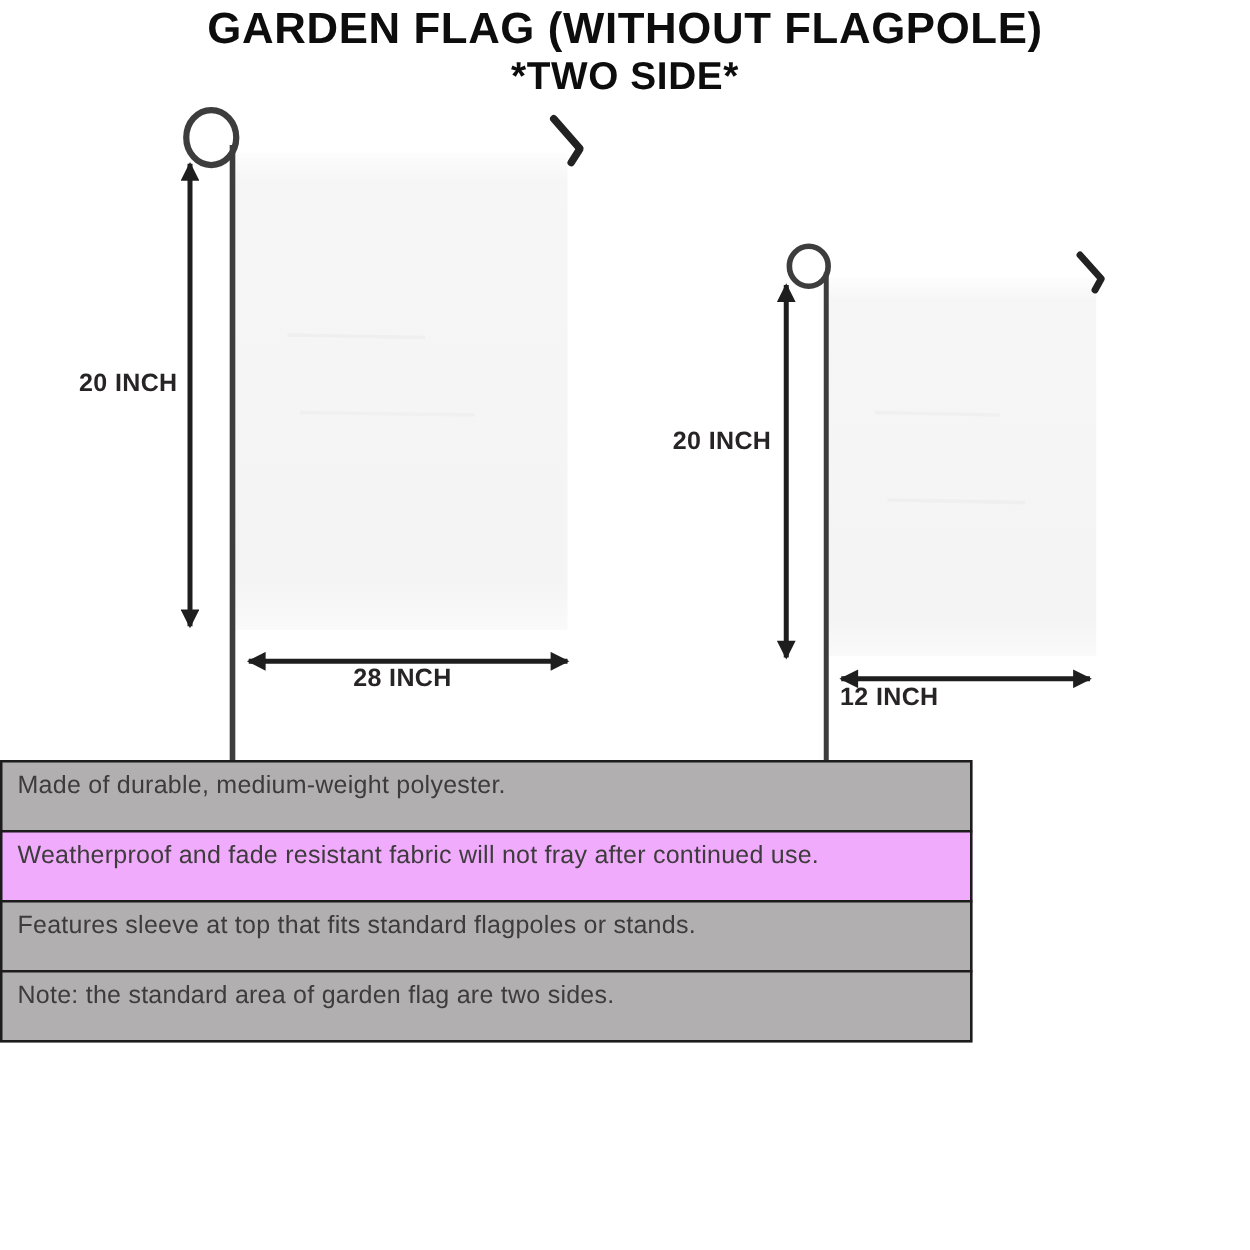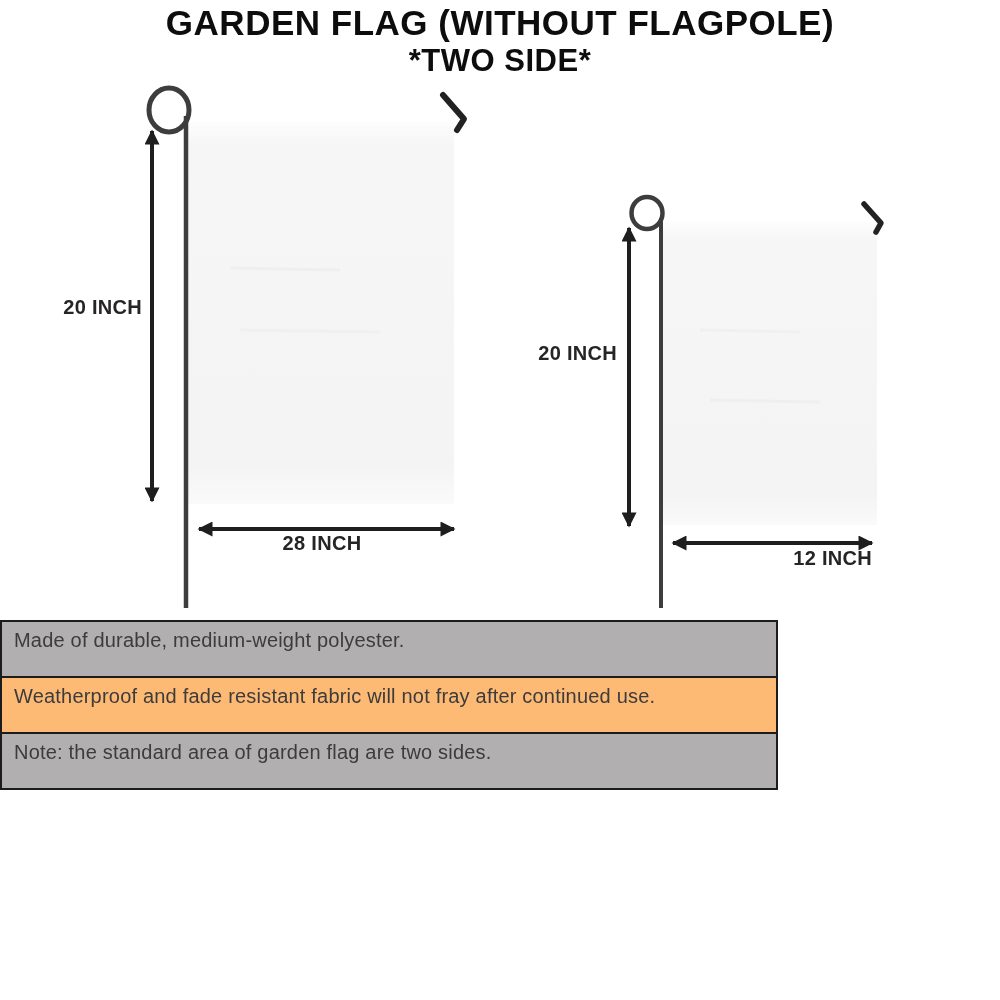--- a/index.html
+++ b/index.html
@@ -14,29 +14,29 @@
   
   .diagram{position:absolute;left:0;top:0;width:1000px;height:1000px;}
   
   .dim-label{
     position:absolute;font-size:20px;font-weight:700;color:#272425;letter-spacing:.3px;
     white-space:nowrap;
   }
   .dim-40{left:30px;top:296px;width:112px;text-align:right;}
   .dim-28{left:222px;top:532px;width:200px;text-align:center;}
   .dim-18{left:505px;top:342px;width:112px;text-align:right;}
-  .dim-12{left:672px;top:547px;width:200px;text-align:right;}
+  .dim-12{left:672px;top:547px;width:200px;text-align:left;}
   
   .features-table{position:absolute;left:0;top:608px;width:778px;}
   .feat-row{
     box-sizing:border-box;height:58px;border:2px solid #1c1c1c;margin-top:-2px;
-    background:#fdba74;padding:6px 12px;font-size:20px;color:#3d3b3c;
+    background:#f0abfc;padding:6px 12px;font-size:20px;color:#3d3b3c;
     letter-spacing:.2px;line-height:1.25;
   }
-  .feat-row:first-child{margin-top:12px;}
+  .feat-row:first-child{margin-top:0;}
   .feat-row.shade{background:#b1afb0;}
 </style>
 </head>
 <body>
 
 <div class="canvas">
 
   <div class="title-wrap">
     <div class="title-line1">GARDEN FLAG (WITHOUT FLAGPOLE)</div>
     <div class="title-line2">*TWO SIDE*</div>
@@ -79,16 +79,17 @@
   </svg>
 
   <div class="dim-label dim-40">20 INCH</div>
   <div class="dim-label dim-28">28 INCH</div>
   <div class="dim-label dim-18">20 INCH</div>
   <div class="dim-label dim-12">12 INCH</div>
 
   <div class="features-table">
     <div class="feat-row shade">Made of durable, medium-weight polyester.</div>
     <div class="feat-row">Weatherproof and fade resistant fabric will not fray after continued use.</div>
+    <div class="feat-row shade">Features sleeve at top that fits standard flagpoles or stands.</div>
     <div class="feat-row shade">Note: the standard area of garden flag are two sides.</div>
   </div>
 
 </div>
 
 </body></html>

